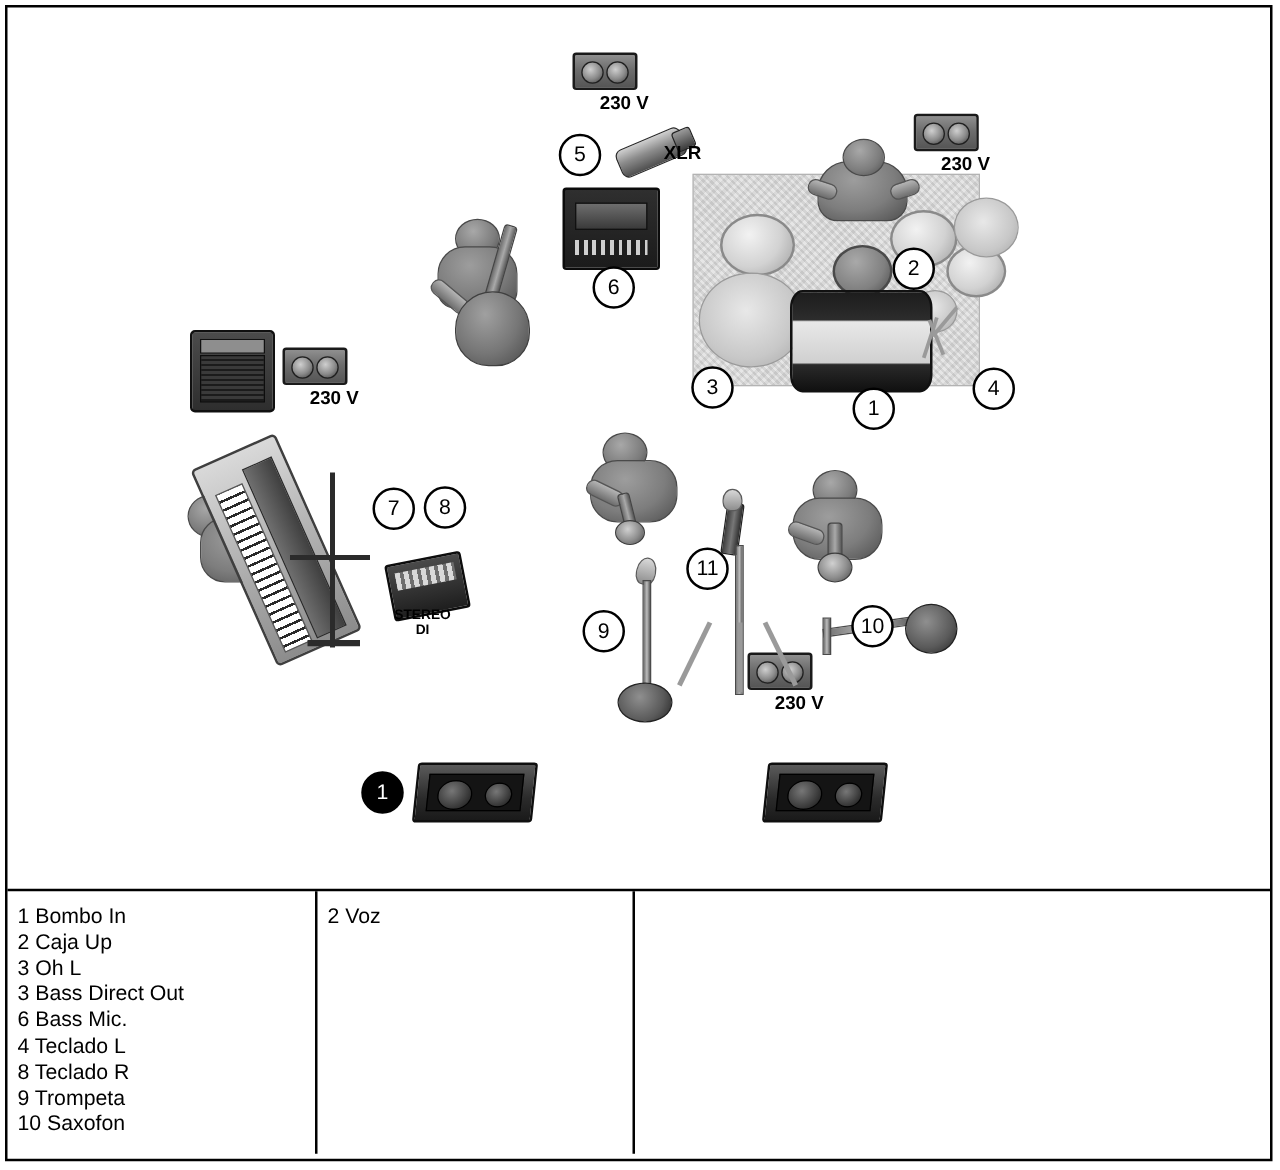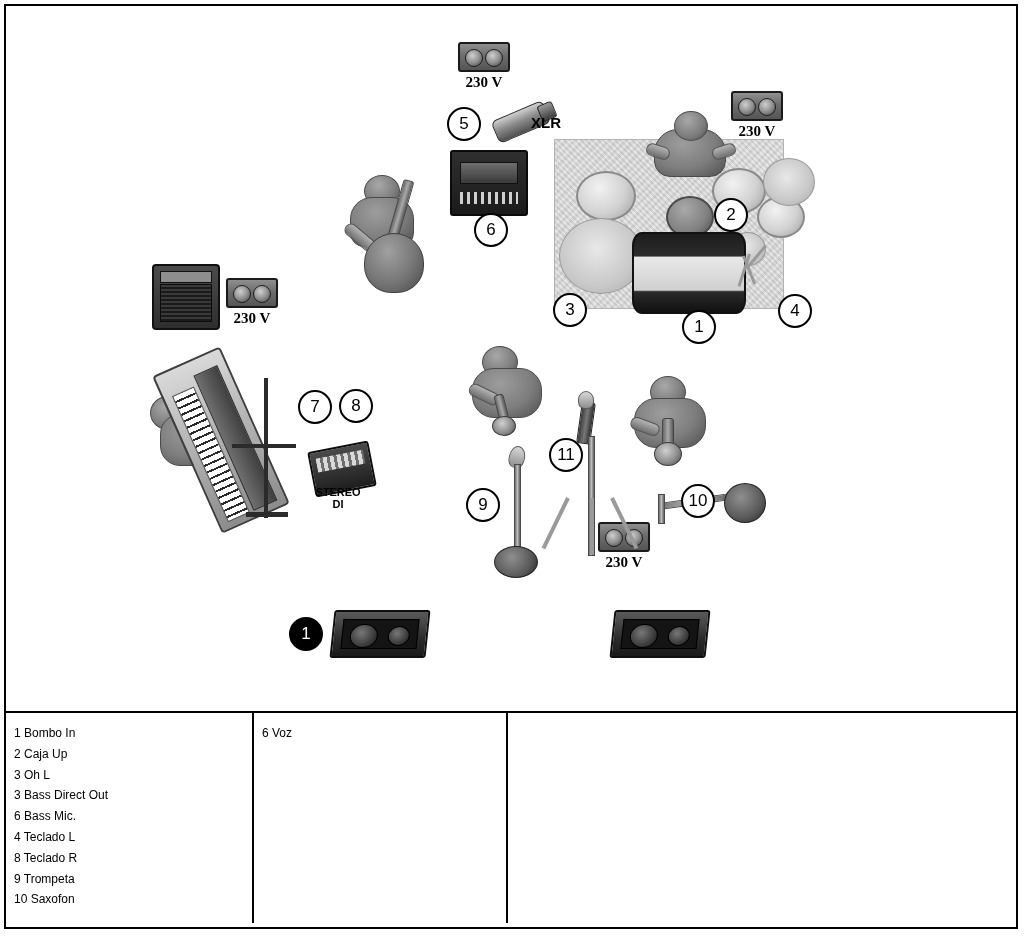--- a/index.html
+++ b/index.html
@@ -74,23 +74,23 @@
     border-radius: 50%;
     background: radial-gradient(circle at 40% 35%, #cfcfcf 0%, #8a8a8a 55%, #3a3a3a 100%);
     border: 1px solid #202020;
   }
   .outlet::before { left: 5px; }
   .outlet::after  { right: 5px; }
   .outlet-label {
     position: absolute;
     font-size: 15px;
     font-weight: bold;
-    text-align: center;
+    text-align: right;
     width: 70px;
-    font-family: Liberation Serif, serif;
+    font-family: Liberation Sans, sans-serif;
   }
 
   
   .riser {
     position: absolute;
     background:
       repeating-linear-gradient(45deg, rgba(0,0,0,.07) 0 2px, rgba(255,255,255,.07) 2px 4px),
       repeating-linear-gradient(-45deg, rgba(0,0,0,.06) 0 3px, rgba(255,255,255,.05) 3px 6px),
       #e3e3e3;
     border: 1px solid #b3b3b3;
@@ -308,21 +308,21 @@
     height: 212px;
     border-top: 2px solid #000;
     box-sizing: border-box;
     display: flex;
   }
   .legend-col {
     position: relative;
     border-right: 2px solid #000;
     box-sizing: border-box;
     padding: 10px 0 0 8px;
-    font-size: 12px;
+    font-size: 17px;
     line-height: 20.8px;
   }
   .legend-col:last-child { border-right: none; }
   .col-1 { width: 248px; }
   .col-2 { width: 254px; }
   .col-3 { width: 254px; }
   .col-4 { width: 254px; }
   .legend-line { white-space: pre; }
   .legend-gap { height: 20px; }
 </style>
@@ -479,17 +479,17 @@
       <div class="legend-line">2 Caja Up</div>
       <div class="legend-line">3 Oh L</div>
       <div class="legend-line">3 Bass Direct Out</div>
       <div class="legend-line">6 Bass Mic.</div>
       <div class="legend-line">4 Teclado L</div>
       <div class="legend-line">8 Teclado R</div>
       <div class="legend-line">9 Trompeta</div>
       <div class="legend-line">10 Saxofon</div>
     </div>
     <div class="legend-col col-2">
-      <div class="legend-line">6 Voz</div>
+      <div class="legend-line">2 Voz</div>
     </div>
     <div class="legend-col col-4"></div>
   </div>
 </div>
 
 </body></html>

